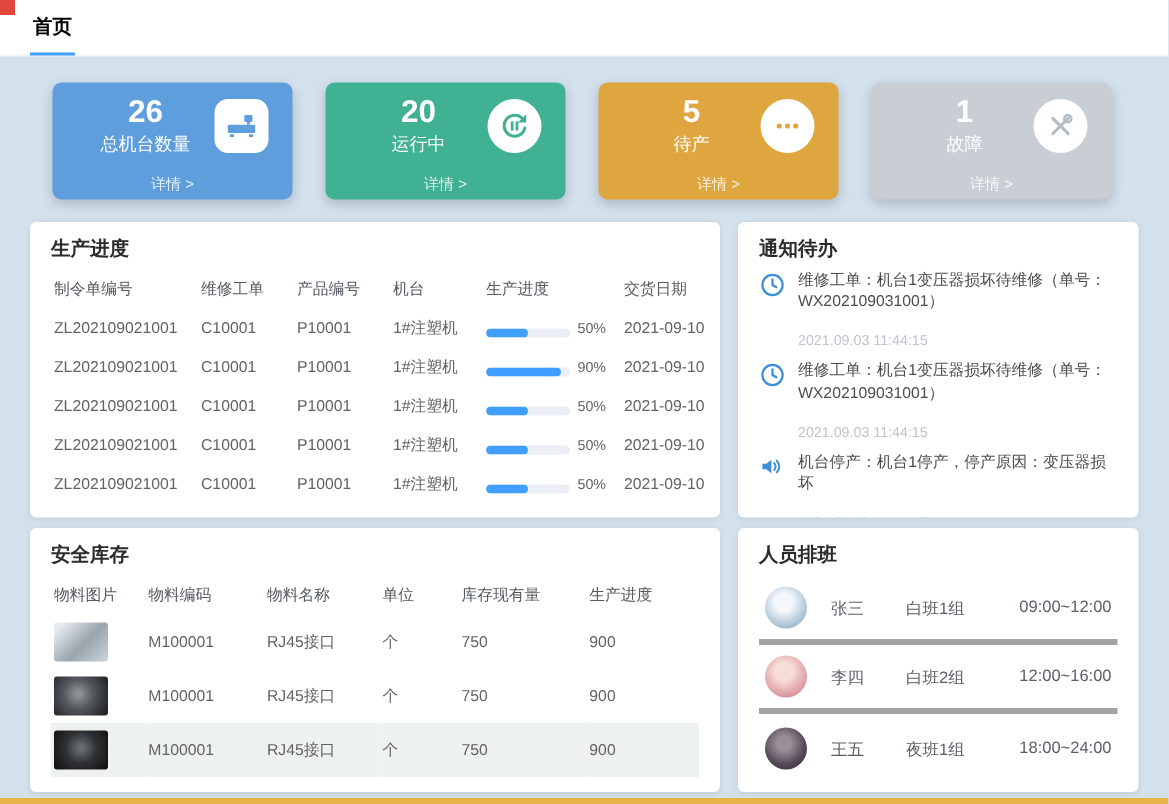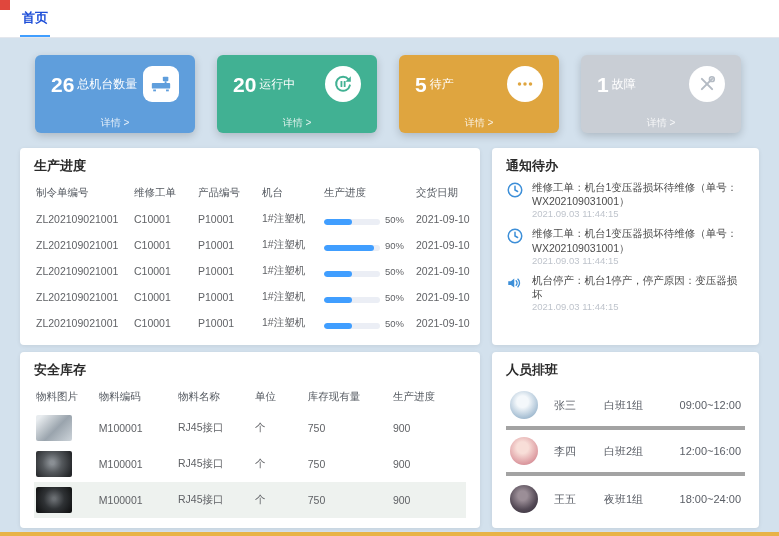--- a/index.html
+++ b/index.html
@@ -3,26 +3,26 @@
 <meta charset="utf-8">
 <style>
   *{box-sizing:border-box;margin:0;padding:0}
   html,body{width:779px;height:536px}
   body{font-family:"Liberation Sans","DejaVu Sans",sans-serif;background:#d3e1ed;position:relative;overflow:hidden}
 
   .corner-mark{position:absolute;top:0;left:0;width:10px;height:10px;background:#e0473d;z-index:20}
   .bottom-strip{position:absolute;bottom:0;left:0;right:0;height:4px;background:#e8b347;z-index:15}
 
   .topbar{position:absolute;top:0;left:0;right:0;height:38px;background:#ffffff;border-bottom:1px solid #e4e7ed;display:flex;align-items:center;padding-left:20px;z-index:5}
-  .tab{font-size:13px;font-weight:bold;color:#1d4ed8;height:100%;display:flex;align-items:center;border-bottom:2px solid #409eff;cursor:pointer;padding:0 2px}
+  .tab{font-size:13px;font-weight:bold;color:#000000;height:100%;display:flex;align-items:center;border-bottom:2px solid #409eff;cursor:pointer;padding:0 2px}
 
   .cards{position:absolute;top:55px;left:35px;right:38px;display:flex;gap:22px}
   .card{flex:1;height:78px;border-radius:6px;color:#fff;position:relative;box-shadow:0 3px 8px rgba(0,0,0,.18);cursor:pointer}
   .card-main{display:flex;align-items:center;height:58px;padding:0 16px}
-  .card-text{flex:1;display:flex;flex-direction:row;align-items:center;gap:3px}
+  .card-text{flex:1;display:flex;flex-direction:column;align-items:center;gap:3px}
   .card-value{font-size:21px;line-height:1;font-weight:bold}
   .card-label{font-size:12px}
   .card-icon{width:36px;height:36px;border-radius:50%;background:#fff;display:flex;align-items:center;justify-content:center;flex:none}
   .card-icon.square{border-radius:9px}
   .card-icon svg{width:22px;height:22px}
   .card-detail{position:absolute;bottom:3px;left:0;right:0;text-align:center;font-size:10px;color:rgba(255,255,255,.85);cursor:pointer}
   .c0 .card-icon{color:#5f9edc}.c1 .card-icon{color:#41b193}.c2 .card-icon{color:#dfa53f}.c3 .card-icon{color:#b4bbc4}
 
   .grid{position:absolute;top:148px;left:20px;right:20px;bottom:8px;display:grid;grid-template-columns:1fr 267px;grid-template-rows:197px 1fr;gap:7px 12px}
   .panel{background:#fff;border-radius:4px;box-shadow:0 1px 4px rgba(0,0,0,.08);padding:9px 14px;overflow:hidden}
@@ -46,21 +46,21 @@
   .thumb{width:36px;height:26px;border-radius:2px;display:block}
   .thumb-0{background:linear-gradient(135deg,#e8ecef 10%,#9aa4ad 55%,#cdd4da)}
   .thumb-1{background:radial-gradient(circle at 45% 45%,#8a8f94 8%,#55595d 40%,#26282b 85%)}
   .thumb-2{background:radial-gradient(circle at 50% 45%,#6a6e72 6%,#2f3235 45%,#121314 90%)}
 
   .notif{display:flex;gap:8px;margin-bottom:7px;cursor:pointer}
   .notif-icon{width:18px;height:18px;color:#3d8fd8;flex:none;margin-top:1px}
   .notif-icon svg{width:18px;height:18px}
   .notif-body{flex:1;min-width:0}
   .notif-text{font-size:10.5px;color:#4c4c4c;line-height:1.35;word-break:break-all}
-  .notif-time{font-size:9.5px;color:#bfc4cc;margin-top:0}
+  .notif-time{font-size:9.5px;color:#bfc4cc;margin-top:14px}
 
   .sched-row{display:flex;align-items:center;height:46px;border-bottom:4px solid #a3a3a3;font-size:11px;color:#5a5e66}
   .sched-row:last-child{border-bottom:none}
   .avatar{width:28px;height:28px;border-radius:50%;margin:0 16px 0 4px;flex:none}
   .av0{background:radial-gradient(circle at 45% 38%,#f4f8fb 25%,#a8c0d4 70%,#7d99ae)}
   .av1{background:radial-gradient(circle at 45% 38%,#f8ded8 25%,#dc9aa0 70%,#b96f7c)}
   .av2{background:radial-gradient(circle at 45% 38%,#9b8e97 20%,#544a56 60%,#2e2833)}
   .sched-name{width:50px}
   .sched-shift{width:72px}
   .sched-time{margin-left:auto;padding-right:4px}

